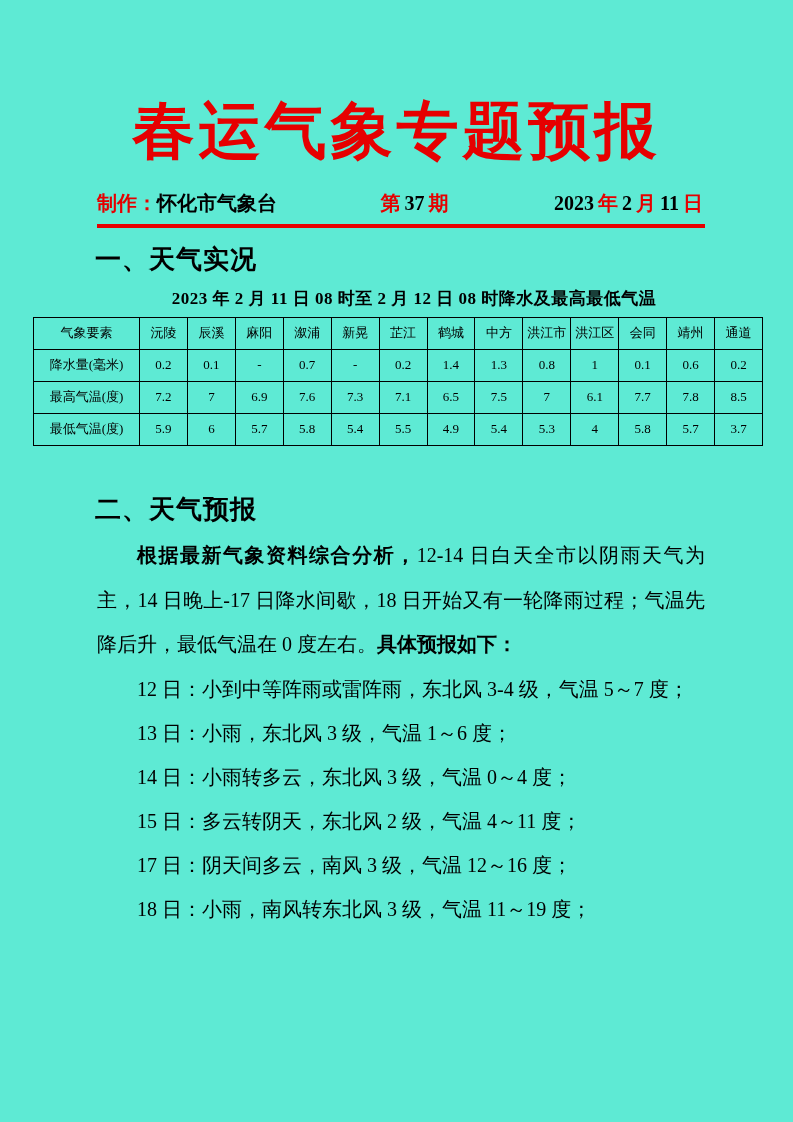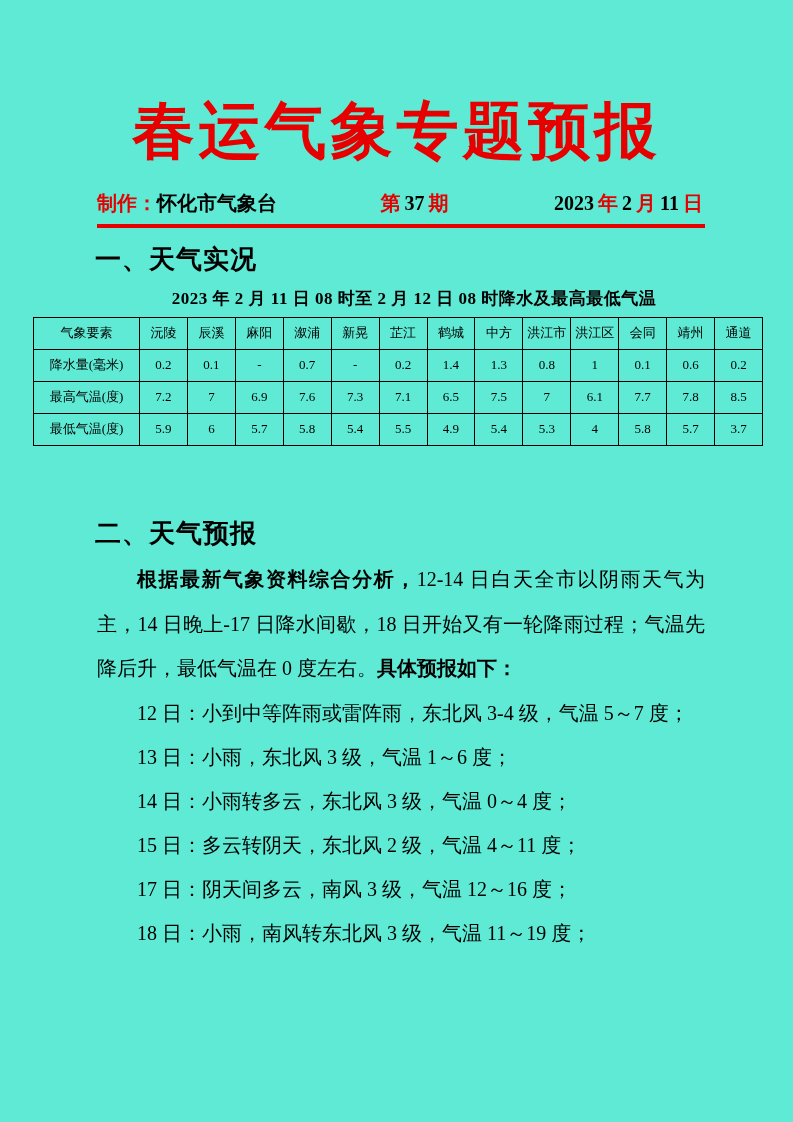--- a/index.html
+++ b/index.html
@@ -41,21 +41,21 @@
     background: #e60000;
     margin: 7px 0 0 97px;
   }
   .section-heading {
     margin: 14px 0 0 95px;
     font-size: 26px;
     font-weight: bold;
     font-family: "Liberation Sans", "DejaVu Sans", sans-serif;
     letter-spacing: 1px;
   }
-  .section-heading.second { margin-top: 70px; }
+  .section-heading.second { margin-top: 46px; }
   .table-caption {
     margin-top: 10px;
     text-align: center;
     font-size: 17px;
     font-weight: bold;
     letter-spacing: 0.5px;
     margin-left: 35px;
   }
   table.weather {
     border-collapse: collapse;

